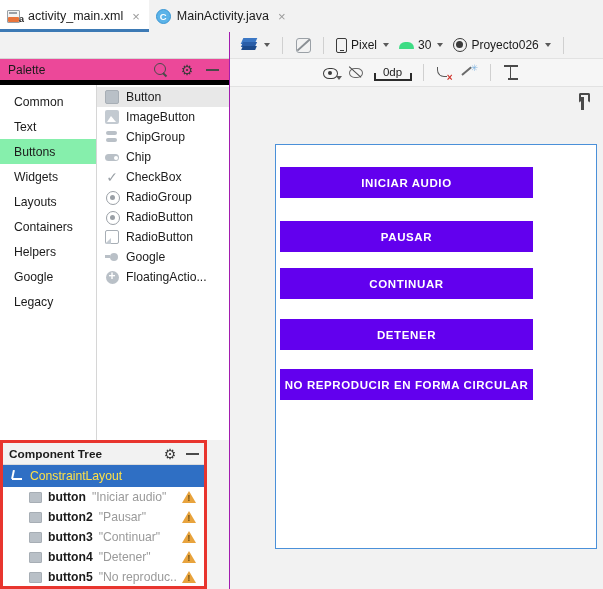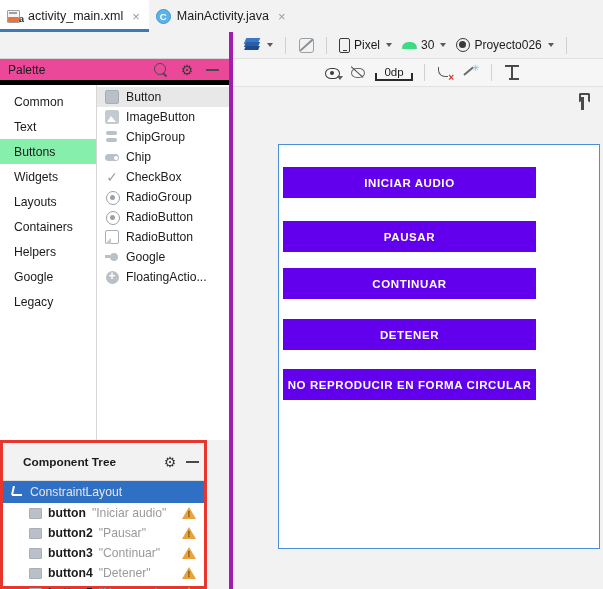--- a/index.html
+++ b/index.html
@@ -119,28 +119,28 @@
   .wico.fab-ico::before{ content:""; position:absolute; left:0.5px; top:0.5px; width:13px; height:13px; background:#b9c0c7; border-radius:50%;}
   .wico.fab-ico::after{ content:"+"; position:absolute; left:0; top:-2px; width:14px; text-align:center;
      color:#ffffff; font-size:12px; font-weight:bold; line-height:16px;}
 
   
   .tree-panel {
     position: absolute; left: 0; top: 440px; width: 207px; height: 149px;
     background: #ffffff; border: 3px solid #e8352e;
   }
   .tree-head {
-    height: 38px; display: flex; align-items: center; padding-left: 20px;
+    height: 22px; display: flex; align-items: center; padding-left: 6px;
     background: #f2f2f2; border-bottom: 1px solid #dcdcdc;
   }
   .tree-title { font-size: 11.8px; color: #1b1b1b; font-weight: 600; flex: 1; }
   .tree-head-icons { display: flex; align-items: center; gap: 9px; padding-right: 5px; }
 
   .tree-row-root {
-    height: 22px; background: #2f6fc4; color: #e5e5e5;
+    height: 22px; background: #2f6fc4; color: #fde047;
     display: flex; align-items: center; gap: 6px; padding-left: 7px;
     font-size: 12.2px;
   }
   .ico-constraint { width:14px; height:14px; position:relative; flex:0 0 14px; }
   .ico-constraint::before{ content:""; position:absolute; left:2px; top:1px; width:2px; height:9px; background:#ffffff; transform:rotate(12deg);}
   .ico-constraint::after{ content:""; position:absolute; left:2px; top:9px; width:10px; height:2px; background:#ffffff;}
 
   .tree-row {
     height: 20px; display: flex; align-items: center; gap: 6px;
     padding-left: 26px; font-size: 12.2px; color: #1b1b1b; cursor: default;
@@ -160,21 +160,21 @@
     border-bottom: 12px solid #e8a33d;
   }
   .warn-ico::after {
     content: "!"; position: absolute; left: 0; top: 1px; width: 14px;
     text-align: center; color: #6b4a10; font-size: 8.5px; font-weight: bold; line-height: 13px;
   }
 
   
   .design-area {
     position: absolute; left: 229px; top: 32px; right: 0; bottom: 0;
-    background: #f2f2f2; border-left: 4px solid #a21caf;
+    background: #f2f2f2; border-left: 1px solid #a21caf;
   }
   .toolbar1 {
     height: 27px; display: flex; align-items: center; gap: 0;
     padding-left: 6px; border-bottom: 1px solid #e2e2e2;
   }
   .tb-sep { width: 1px; height: 17px; background: #d0d0d0; margin: 0 7px; }
   .tb-group { display: flex; align-items: center; gap: 4px; padding: 0 5px; cursor: default; }
   .tb-label { font-size: 12px; color: #1b1b1b; }
   .caret {
     width: 0; height: 0; border-left: 3.5px solid transparent;

